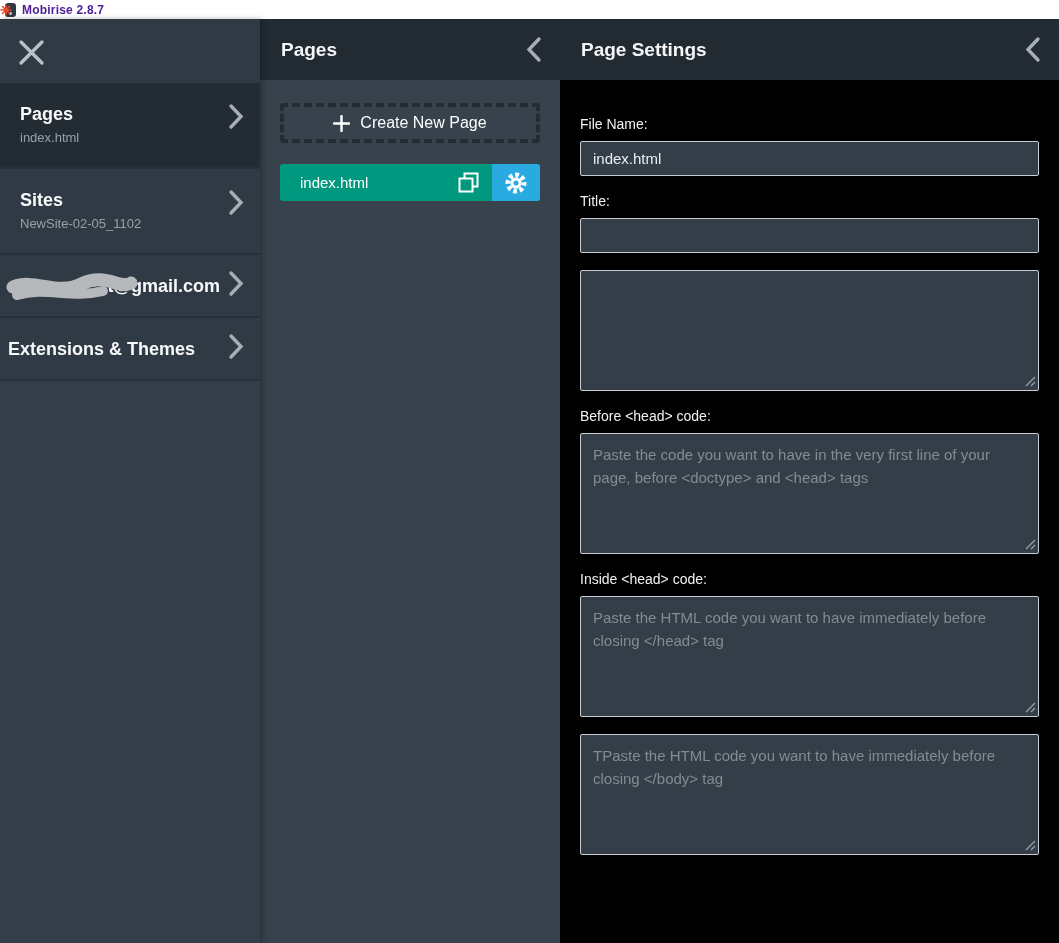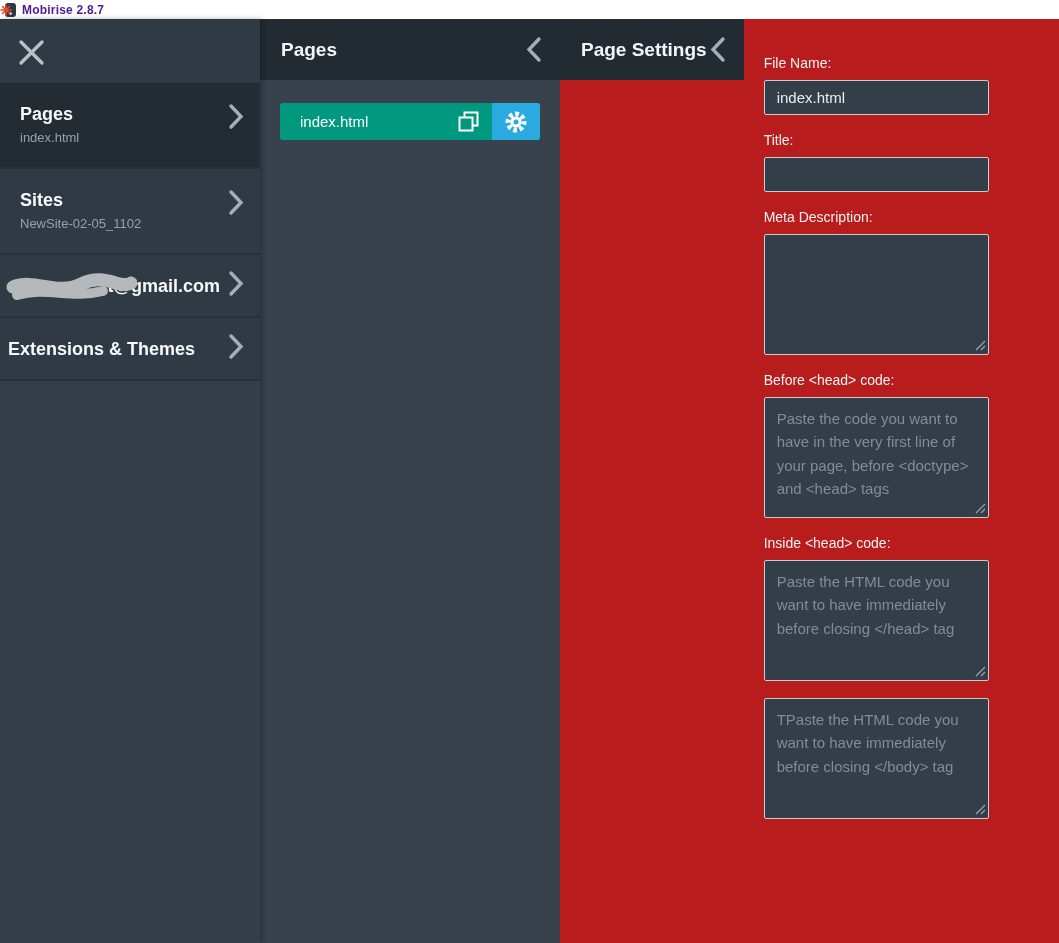--- a/index.html
+++ b/index.html
@@ -45,21 +45,21 @@
   
   .pages-panel { width:300px; display:flex; flex-direction:column; background:#37424D; position:relative; z-index:2; }
   .pages-body { padding:23px 20px; }
   .create-btn { height:40px; border:4px dashed #232B33; border-radius:4px; display:flex; align-items:center; justify-content:center; gap:10px; color:#FCFDFD; font-size:16px; cursor:pointer; margin-bottom:21px; }
   .page-row { height:37px; background:#00997F; border-radius:3px; display:flex; align-items:center; overflow:hidden; cursor:pointer; }
   .page-name { flex:1; font-size:15px; color:#FFFFFF; padding-left:20px; }
   .copy-btn { width:26px; height:26px; margin-right:11px; display:flex; align-items:center; justify-content:center; cursor:pointer; }
   .gear-btn { width:48px; height:37px; background:#29ABE2; display:flex; align-items:center; justify-content:center; cursor:pointer; flex:0 0 auto; }
 
   
-  .settings-panel { width:499px; display:flex; flex-direction:row; background:#b91c1c; }
+  .settings-panel { width:499px; display:flex; flex-direction:column; background:#000000; }
   .settings-body { padding:36px 20px 0 20px; }
   .field-label { display:block; font-size:14px; color:#EFF2F4; line-height:16px; margin-bottom:9px; }
   .text-input { display:block; width:100%; height:35px; background:#333E48; border:1px solid #C7CDD1; border-radius:2px; color:#E9ECEE; font-size:15px; padding:0 12px; margin-bottom:17px; font-family:"Liberation Sans", sans-serif; }
   .ta-wrap { position:relative; margin-bottom:17px; }
   .code-area { display:block; width:100%; height:121px; background:#333E48; border:1px solid #C7CDD1; border-radius:2px; color:#E9ECEE; font-size:15px; line-height:1.55; padding:9px 12px; resize:none; overflow:hidden; font-family:"Liberation Sans", sans-serif; }
   .text-input::placeholder, .code-area::placeholder { color:#828C94; opacity:1; }
   .grip { position:absolute; right:3px; bottom:4px; pointer-events:none; line-height:0; }
 </style>
 </head>
 <body>
@@ -139,20 +139,26 @@
   <div class="pages-panel">
     <div class="panel-header">
       <span class="panel-title">Pages</span>
       <span class="back-btn">
         <svg width="16" height="27" viewBox="0 0 16 27">
             <path d="M13 3 L3 13.5 L13 24" stroke="#A7AFB6" stroke-width="3.4" fill="none" stroke-linecap="round"></path>
           </svg>
       </span>
     </div>
     <div class="pages-body">
+      <div class="create-btn">
+        <svg width="17" height="17" viewBox="0 0 17 17">
+          <path d="M8.5 1 V16 M1 8.5 H16" stroke="#FFFFFF" stroke-width="2.4" stroke-linecap="round"></path>
+        </svg>
+        <span>Create New Page</span>
+      </div>
 
       <div class="page-row">
         <span class="page-name">index.html</span>
         <span class="copy-btn">
           <svg width="25" height="25" viewBox="0 0 25 25">
             <rect x="8.5" y="3.5" width="13" height="13" fill="none" stroke="#FFFFFF" stroke-width="2"></rect>
             <rect x="3.5" y="8.5" width="13" height="13" fill="#00997F" stroke="#FFFFFF" stroke-width="2"></rect>
           </svg>
         </span>
         <span class="gear-btn">
@@ -182,21 +188,20 @@
         <label class="field-label">File Name:</label>
         <input class="text-input" type="text" value="index.html" style="">
       </div>
 
       <div class="field">
         <label class="field-label">Title:</label>
         <input class="text-input" type="text" style="">
       </div>
 
       <div class="field">
-        <label class="field-label">Meta Description:</label>
         <div class="ta-wrap">
           <textarea class="code-area" style=""></textarea>
           <span class="grip">
             <svg width="11" height="11" viewBox="0 0 11 11">
                 <path d="M10 1 L1 10 M10 6 L6 10" stroke="#9AA3AB" stroke-width="1.2"></path>
               </svg>
           </span>
         </div>
       </div>
 

